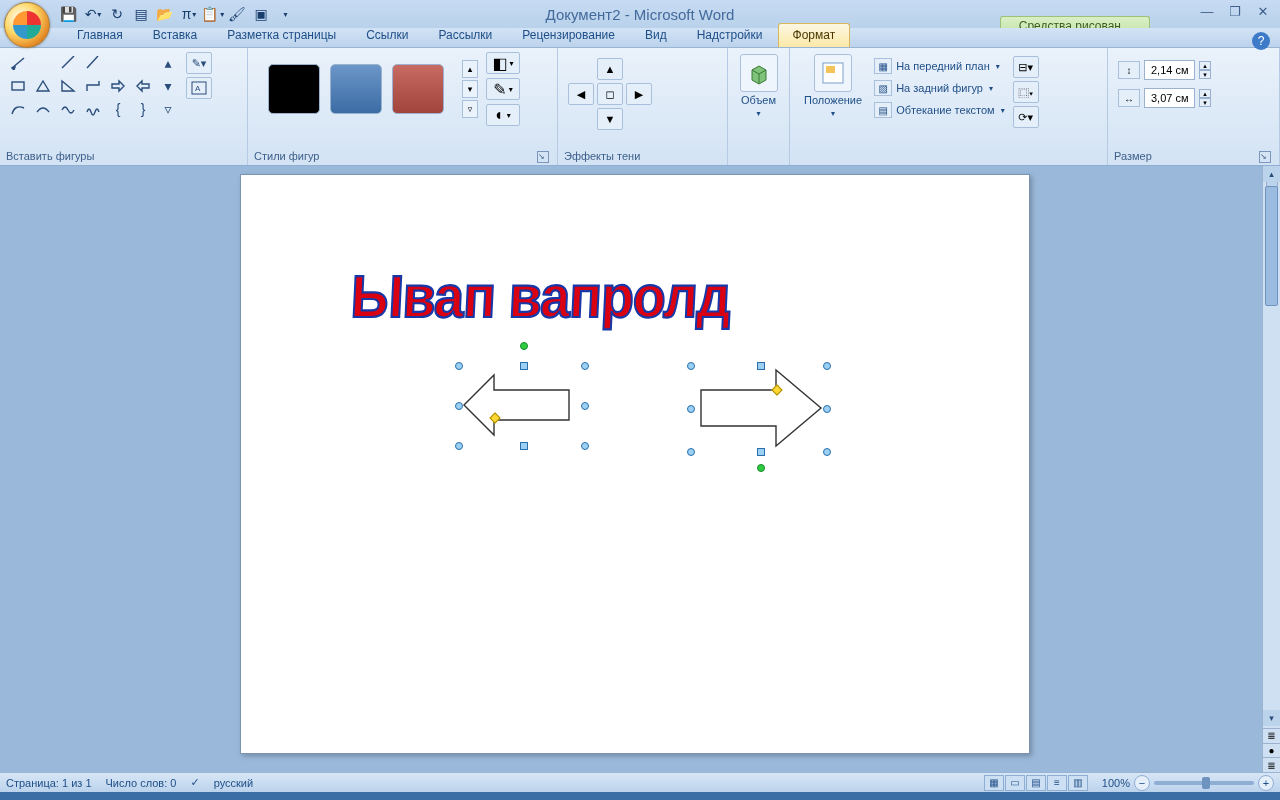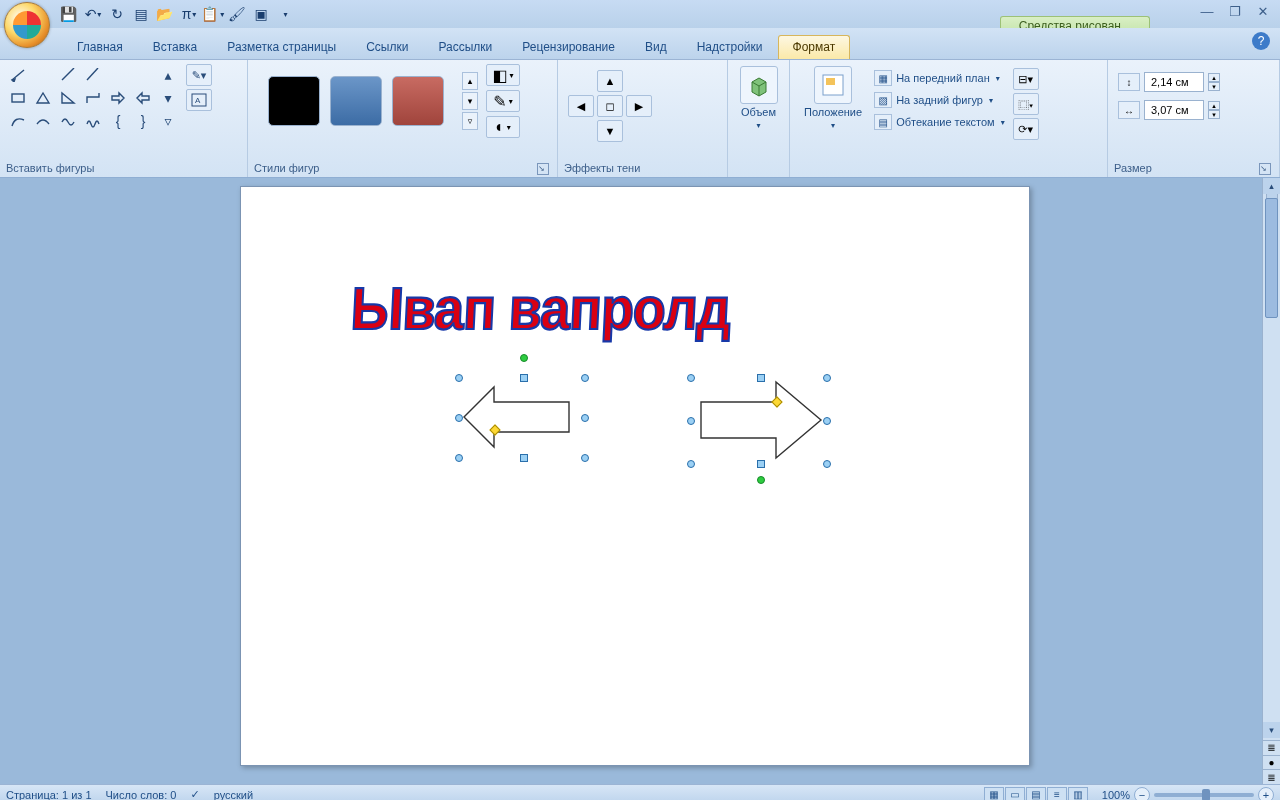--- a/index.html
+++ b/index.html
@@ -11,21 +11,21 @@
 .office-btn::after{content:"";position:absolute;inset:8px;border-radius:50%;background:conic-gradient(#e33 0 25%, #2a9 0 50%, #39c 0 75%, #f93 0);}
 .qat { margin-left:58px; display:flex; align-items:center; gap:2px; height:100%; }
 .qat .qbtn, .qat .qsep { width:22px; height:22px; display:flex; align-items:center; justify-content:center; border-radius:3px; font-size:14px; color:#1a3e6e; cursor:pointer;}
 .qat .drop::after{content:"▾"; font-size:8px; margin-left:1px; color:#1a3e6e;}
 .title-text { position:absolute; left:0; right:0; text-align:center; font-size:15px; color:#436a9c; pointer-events:none;}
 .contextual-tab-label{ position:absolute; right:130px; top:16px; height:24px; background:linear-gradient(#d9efc5,#bde0a1); border:1px solid #9cc177; border-bottom:none; padding:2px 18px; font-size:12px; color:#3b5e1e; border-radius:3px 3px 0 0;}
 .win-controls{ position:absolute; right:6px; top:2px; display:flex; gap:6px;}
 .win-controls span{ width:22px; height:18px; display:flex;align-items:center;justify-content:center;font-size:13px;color:#3d5f8a;cursor:pointer;}
 
 
-.tabrow { height:32px; background:linear-gradient(#d2e3f5,#bcd3ec); display:flex; align-items:flex-end; padding-left:62px; gap:0; border-bottom:1px solid #9bb4d4; position:relative;}
+.tabrow { height:20px; background:linear-gradient(#d2e3f5,#bcd3ec); display:flex; align-items:flex-end; padding-left:62px; gap:0; border-bottom:1px solid #9bb4d4; position:relative;}
 .tab { padding:4px 14px 5px; font-size:12px; color:#1f4e87; cursor:pointer; border:1px solid transparent; border-bottom:none; }
 .tab.active-contextual { background:linear-gradient(#fdf7e2,#fbe9a8); border-color:#d7b65c; border-radius:3px 3px 0 0; color:#4a3800;margin-top:24px;}
 .help-btn{position:absolute; right:10px; top:4px; width:18px;height:18px;border-radius:50%;background:#3d7bc9;color:#fff;font-size:12px;display:flex;align-items:center;justify-content:center;cursor:pointer;}
 
 
 .ribbon { height:118px; background:linear-gradient(#eaf2fb,#d3e3f4); display:flex; border-bottom:1px solid #8faed3;}
 .group { border-right:1px solid #b6cbe3; display:flex; flex-direction:column; padding:4px 6px 0; }
 .group-label{ text-align:left; font-size:11px; color:#3c5e89; padding:2px 0 3px; margin-top:auto; position:relative;}
 .group-label .launcher{position:absolute;right:2px;top:3px;width:12px;height:12px;border:1px solid #7a96bb;font-size:8px;line-height:10px;color:#3c5e89;}
 
@@ -57,21 +57,21 @@
 .arrange-list{display:flex;flex-direction:column;gap:2px;padding-top:4px;}
 .arrange-list .al{display:flex;align-items:center;gap:4px;font-size:11px;color:#1f4e87;padding:2px 4px;cursor:pointer;border-radius:2px;}
 .arrange-list .al .ic{width:18px;height:16px;background:#e5effa;border:1px solid #a9c0dc;display:flex;align-items:center;justify-content:center;font-size:10px;}
 .arrange-list .al .caret{font-size:8px;margin-left:2px;}
 .arrange-side{display:flex;flex-direction:column;gap:3px;margin-left:4px;padding-top:4px;}
 .arrange-side .asb{width:26px;height:22px;border:1px solid #a9c0dc;background:#e5effa;border-radius:2px;cursor:pointer;display:flex;align-items:center;justify-content:center;font-size:11px;}
 
 .size-rows{display:flex;flex-direction:column;gap:8px;padding:8px 4px;}
 .size-row{display:flex;align-items:center;gap:4px;}
 .size-row .ic{width:22px;height:18px;border:1px solid #a9c0dc;background:#e5effa;display:flex;align-items:center;justify-content:center;font-size:10px;}
-.size-row input{width:60px;height:20px;border:1px solid #9ab2cf;background:#fff;font-size:11px;padding:0 6px;}
+.size-row input{width:51px;height:20px;border:1px solid #9ab2cf;background:#fff;font-size:11px;padding:0 6px;}
 .size-row .spin{display:flex;flex-direction:column;}
 .size-row .spin span{width:12px;height:9px;border:1px solid #9ab2cf;background:#e5effa;font-size:7px;line-height:7px;text-align:center;cursor:pointer;}
 
 
 .workspace{position:relative;height:606px;background:#9ab9da;overflow:hidden;}
 .page{position:absolute;left:240px;top:8px;width:790px;height:580px;background:#fff;border:1px solid #7b94b3;box-shadow:2px 2px 5px rgba(0,0,0,.25);}
 .wordart{position:absolute;left:110px;top:90px;font-family:Impact,Arial Black,sans-serif;font-size:54px;font-weight:900;color:#d90012;-webkit-text-stroke:2px #1738a8;letter-spacing:-1px;transform:scaleY(1.1) skewX(-3deg);}
 .shape-sel{position:absolute;}
 .shape-sel svg{overflow:visible;}
 .handle{width:8px;height:8px;background:#9bd0f4;border:1px solid #2a6fab;position:absolute;}
@@ -106,20 +106,21 @@
     <span class="qbtn drop">↶</span>
     <span class="qbtn">↻</span>
     <span class="qbtn">▤</span>
     <span class="qbtn">📂</span>
     <span class="qbtn drop">π</span>
     <span class="qbtn drop">📋</span>
     <span class="qbtn">🖌</span>
     <span class="qbtn">▣</span>
     <span class="qbtn drop"></span>
   </div>
+  <div class="title-text">Документ2 - Microsoft Word</div>
   <div class="contextual-tab-label">Средства рисован...</div>
   <div class="win-controls">
     <span>—</span>
     <span>❐</span>
     <span>✕</span>
   </div>
 </div>
 
 <div class="tabrow">
   <div class="tab">Главная</div>

